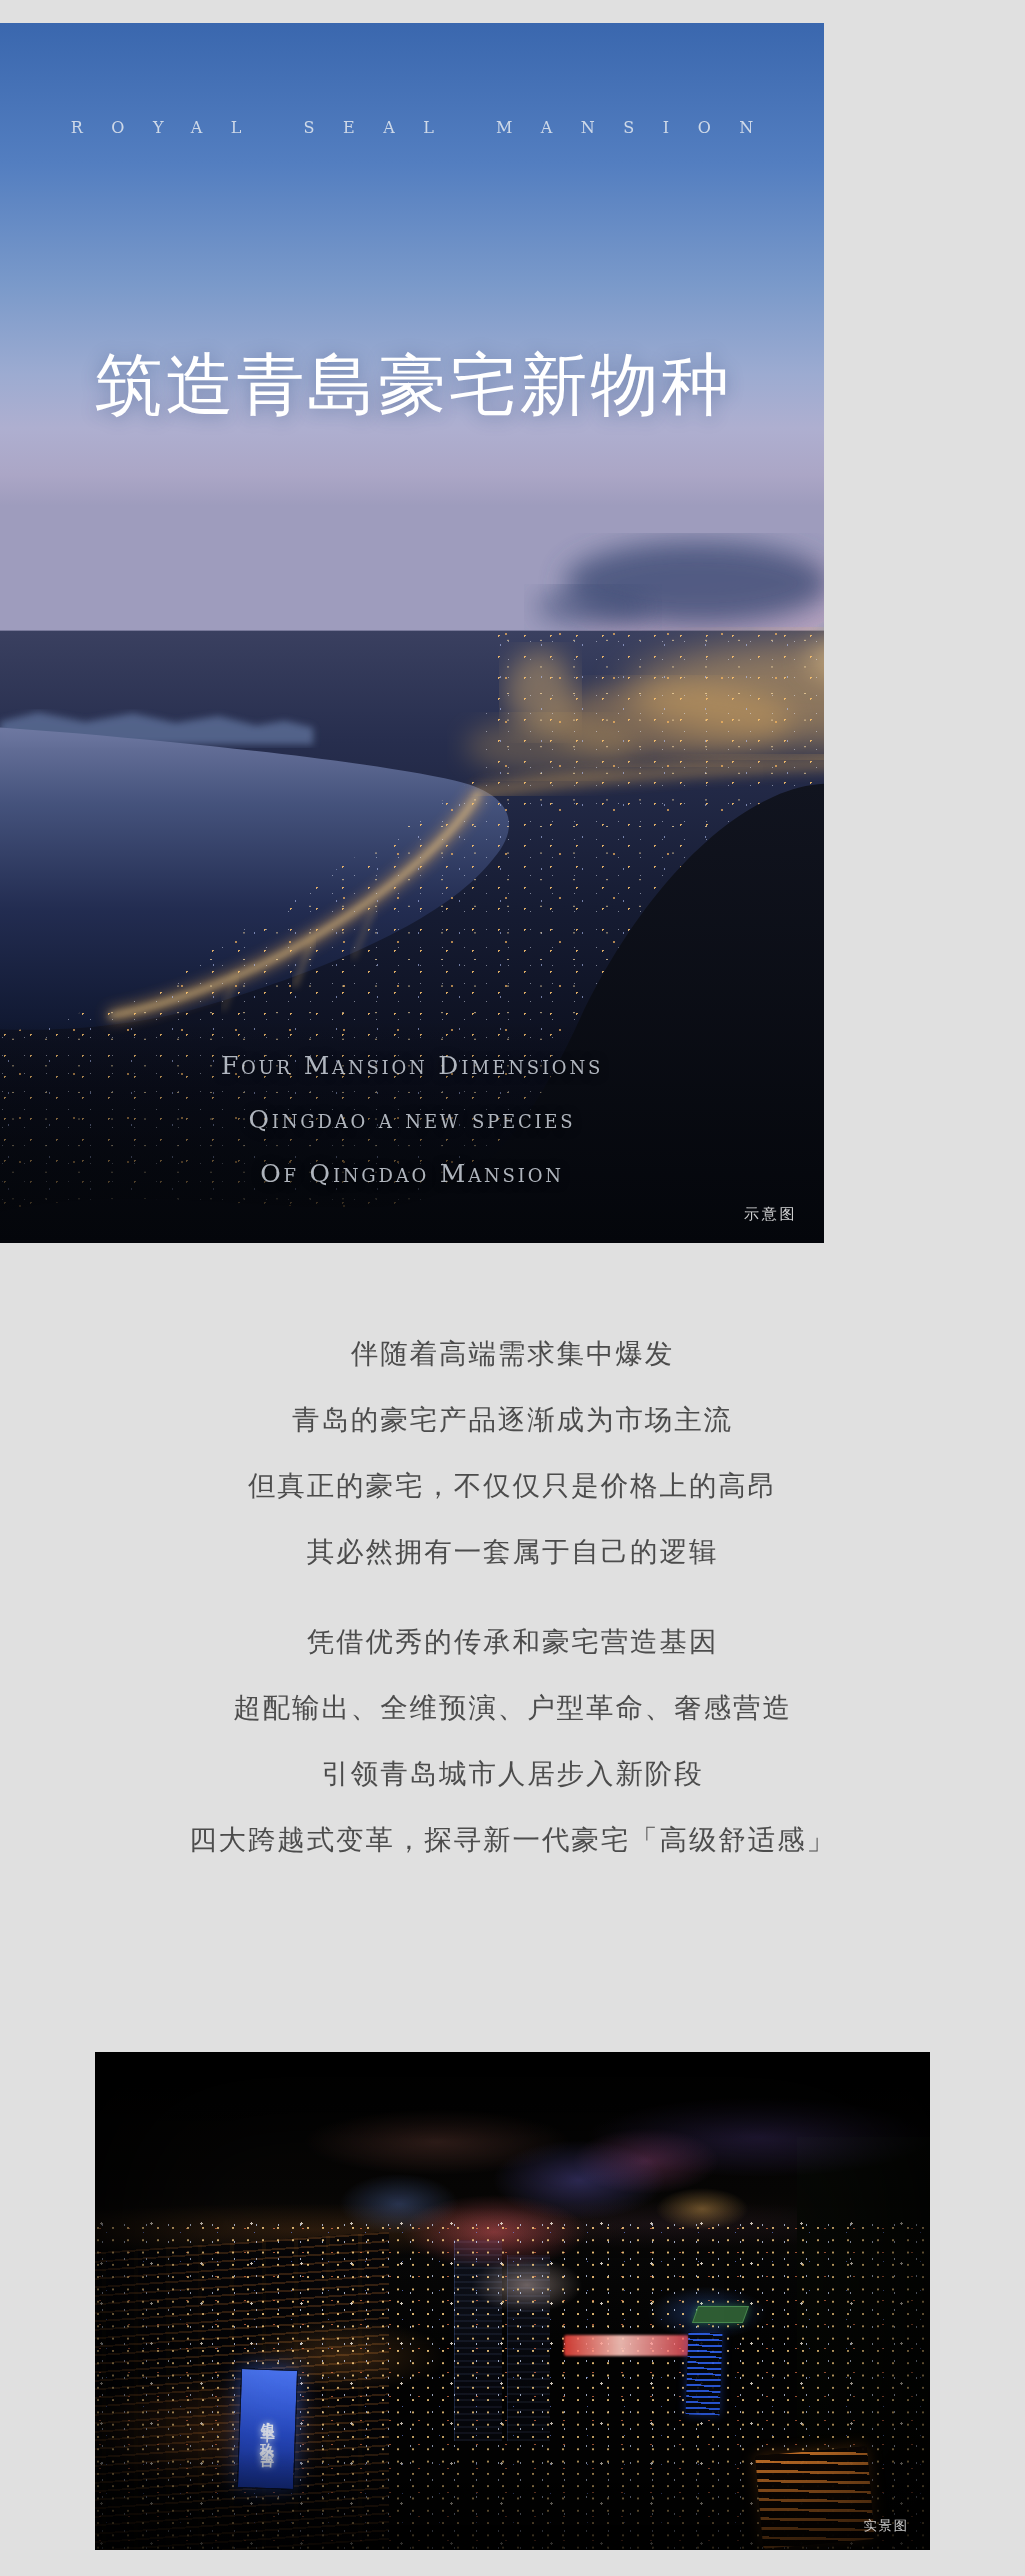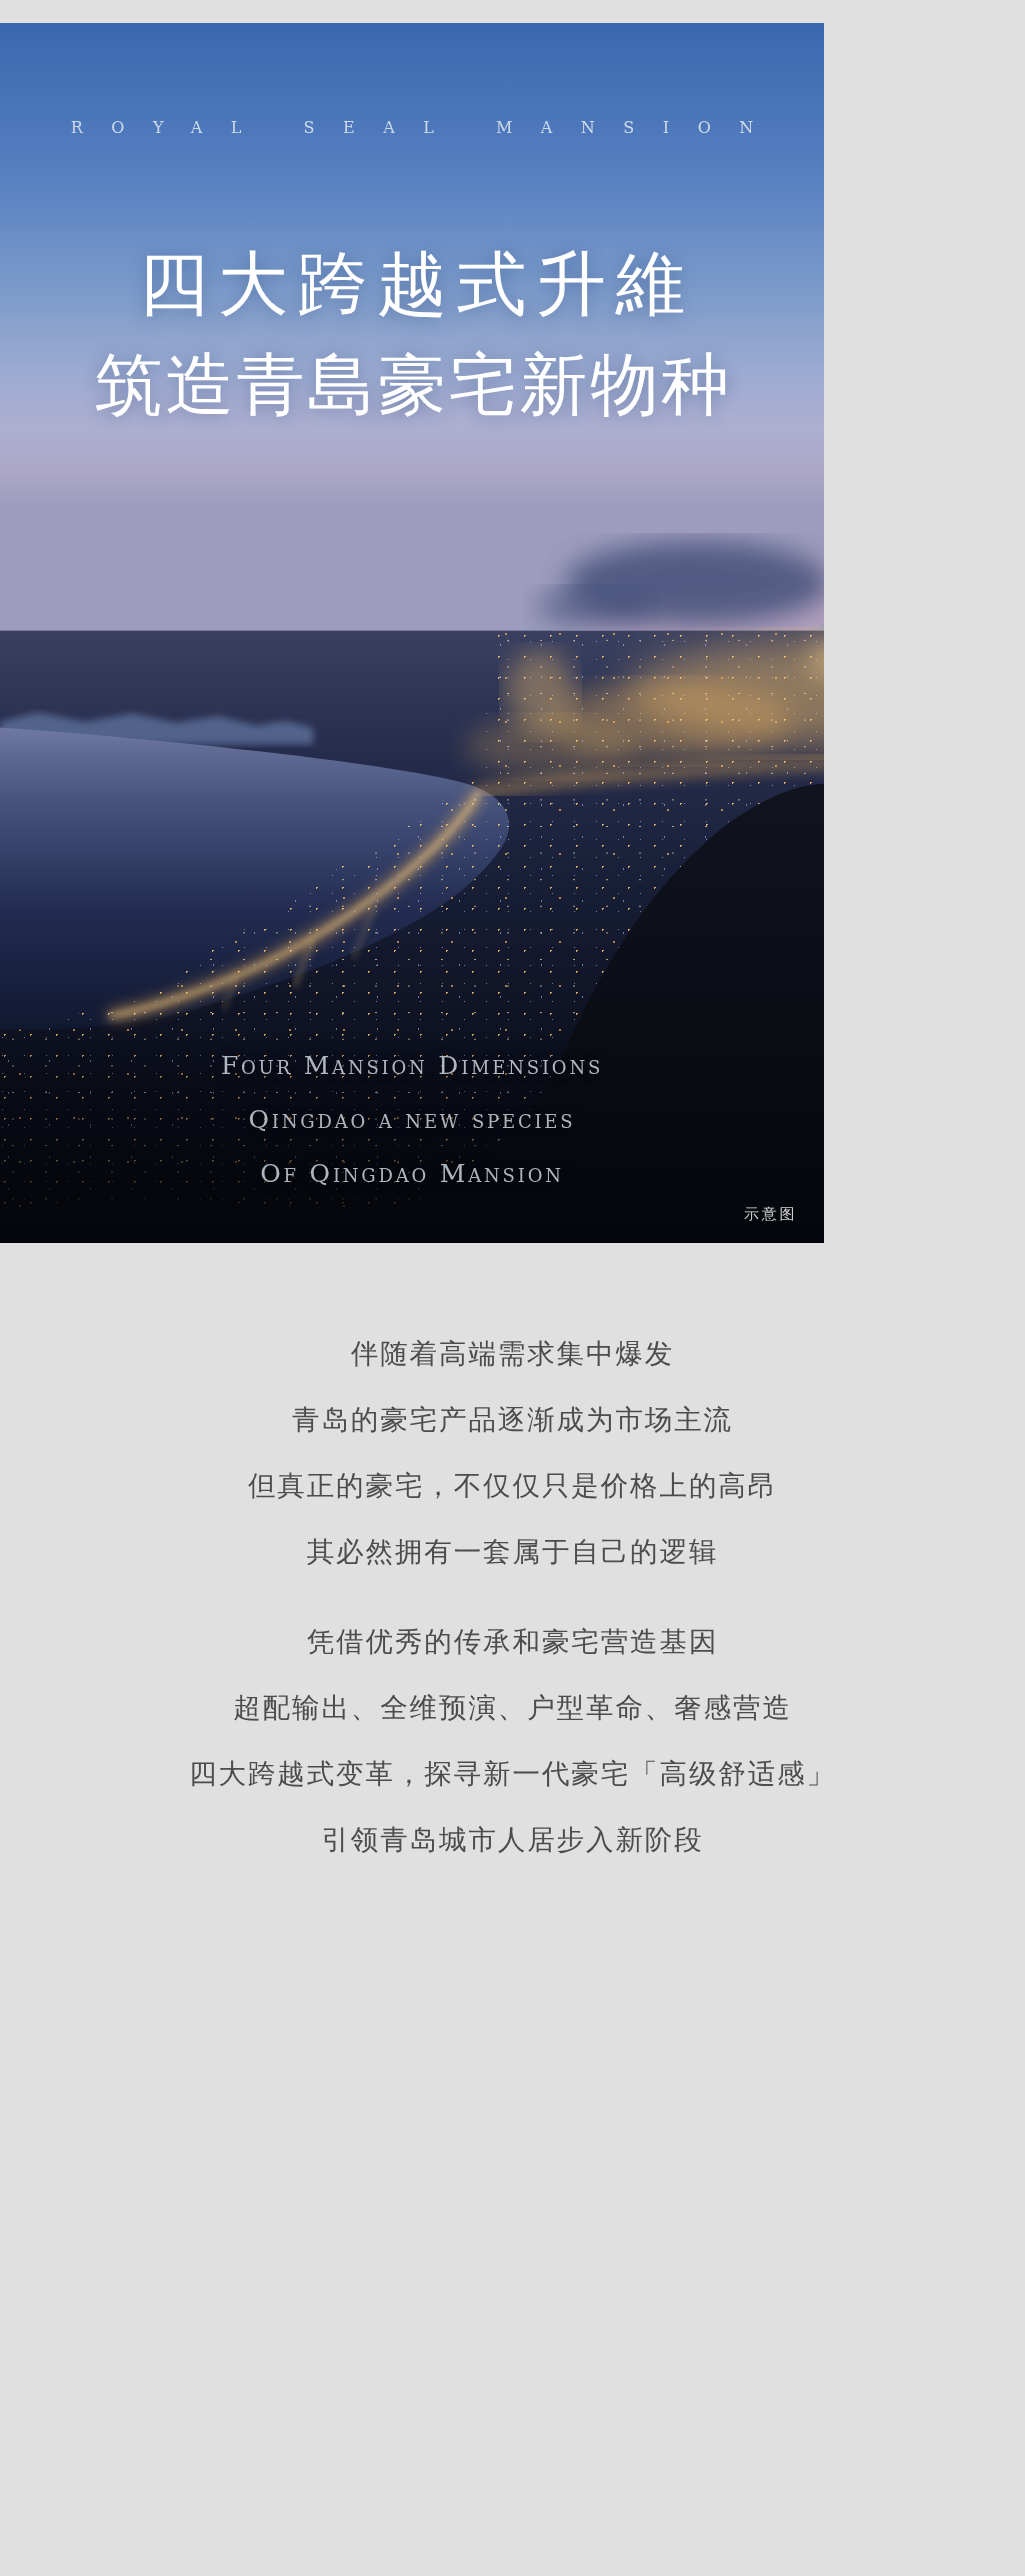--- a/index.html
+++ b/index.html
@@ -178,41 +178,59 @@
 
     <div class="hero-dots"></div>
 
     <svg class="hills" viewBox="0 0 1080 1285" width="1025" height="1220" preserveAspectRatio="none">
       <rect x="0" y="1050" width="1080" height="235" fill="url(#fadeG)"></rect>
       <path d="M0,1285 L0,1252 C140,1222 260,1252 400,1247 C500,1243 555,1165 605,1062 C655,950 735,850 815,815 C885,783 945,808 978,878 C1008,942 1028,1015 1043,1095 C1055,1160 1068,1205 1080,1232 L1080,1285 Z" fill="url(#hillG)"></path>
       <path d="M940,1285 C950,1060 1000,940 1045,905 L1080,890 L1080,1285 Z" fill="#080a11"></path>
     </svg>
 
     <div class="brand">ROYAL SEAL MANSION</div>
-    <div class="title1">四大跨越式升維</div>
     <div class="title2">筑造青島豪宅新物种</div>
     <div class="subtitle">
       <div>Four Mansion Dimensions</div>
       <div>Qingdao a new species</div>
       <div>Of Qingdao Mansion</div>
     </div>
     <div class="wm">示意图</div>
   </div>
 
   <div class="intro">
     <div>
       <p>伴随着高端需求集中爆发</p>
       <p>青岛的豪宅产品逐渐成为市场主流</p>
       <p>但真正的豪宅，不仅仅只是价格上的高昂</p>
       <p>其必然拥有一套属于自己的逻辑</p>
     </div>
     <div class="para2">
       <p>凭借优秀的传承和豪宅营造基因</p>
       <p>超配输出、全维预演、户型革命、奢感营造</p>
+      <p>引领青岛城市人居步入新阶段</p>
       <p>四大跨越式变革，探寻新一代豪宅「高级舒适感」</p>
-      <p>引领青岛城市人居步入新阶段</p>
     </div>
   </div>
 
+  <div class="photo">
+    <div class="abs p-sky"></div>
+    <div class="abs p-horizon"></div>
+    <div class="abs p-resid"></div>
+    <div class="abs p-park"></div>
+    <div class="abs p-t1"></div>
+    <div class="abs p-t2"></div>
+    <div class="abs p-glow"></div>
+    <div class="abs p-dots"></div>
+    <div class="abs p-field"></div>
+    <div class="abs p-mall"></div>
+    <div class="abs p-bluetower"></div>
+    <div class="abs p-led">
+      <span>银丰·玖玺台</span>
+    </div>
+    <div class="abs p-orange"></div>
+    <div class="abs p-vign"></div>
+    <div class="abs p-label">实景图</div>
+  </div>
 
   <div class="bottom-spacer"></div>
 </div>
 
 
 </body></html>

